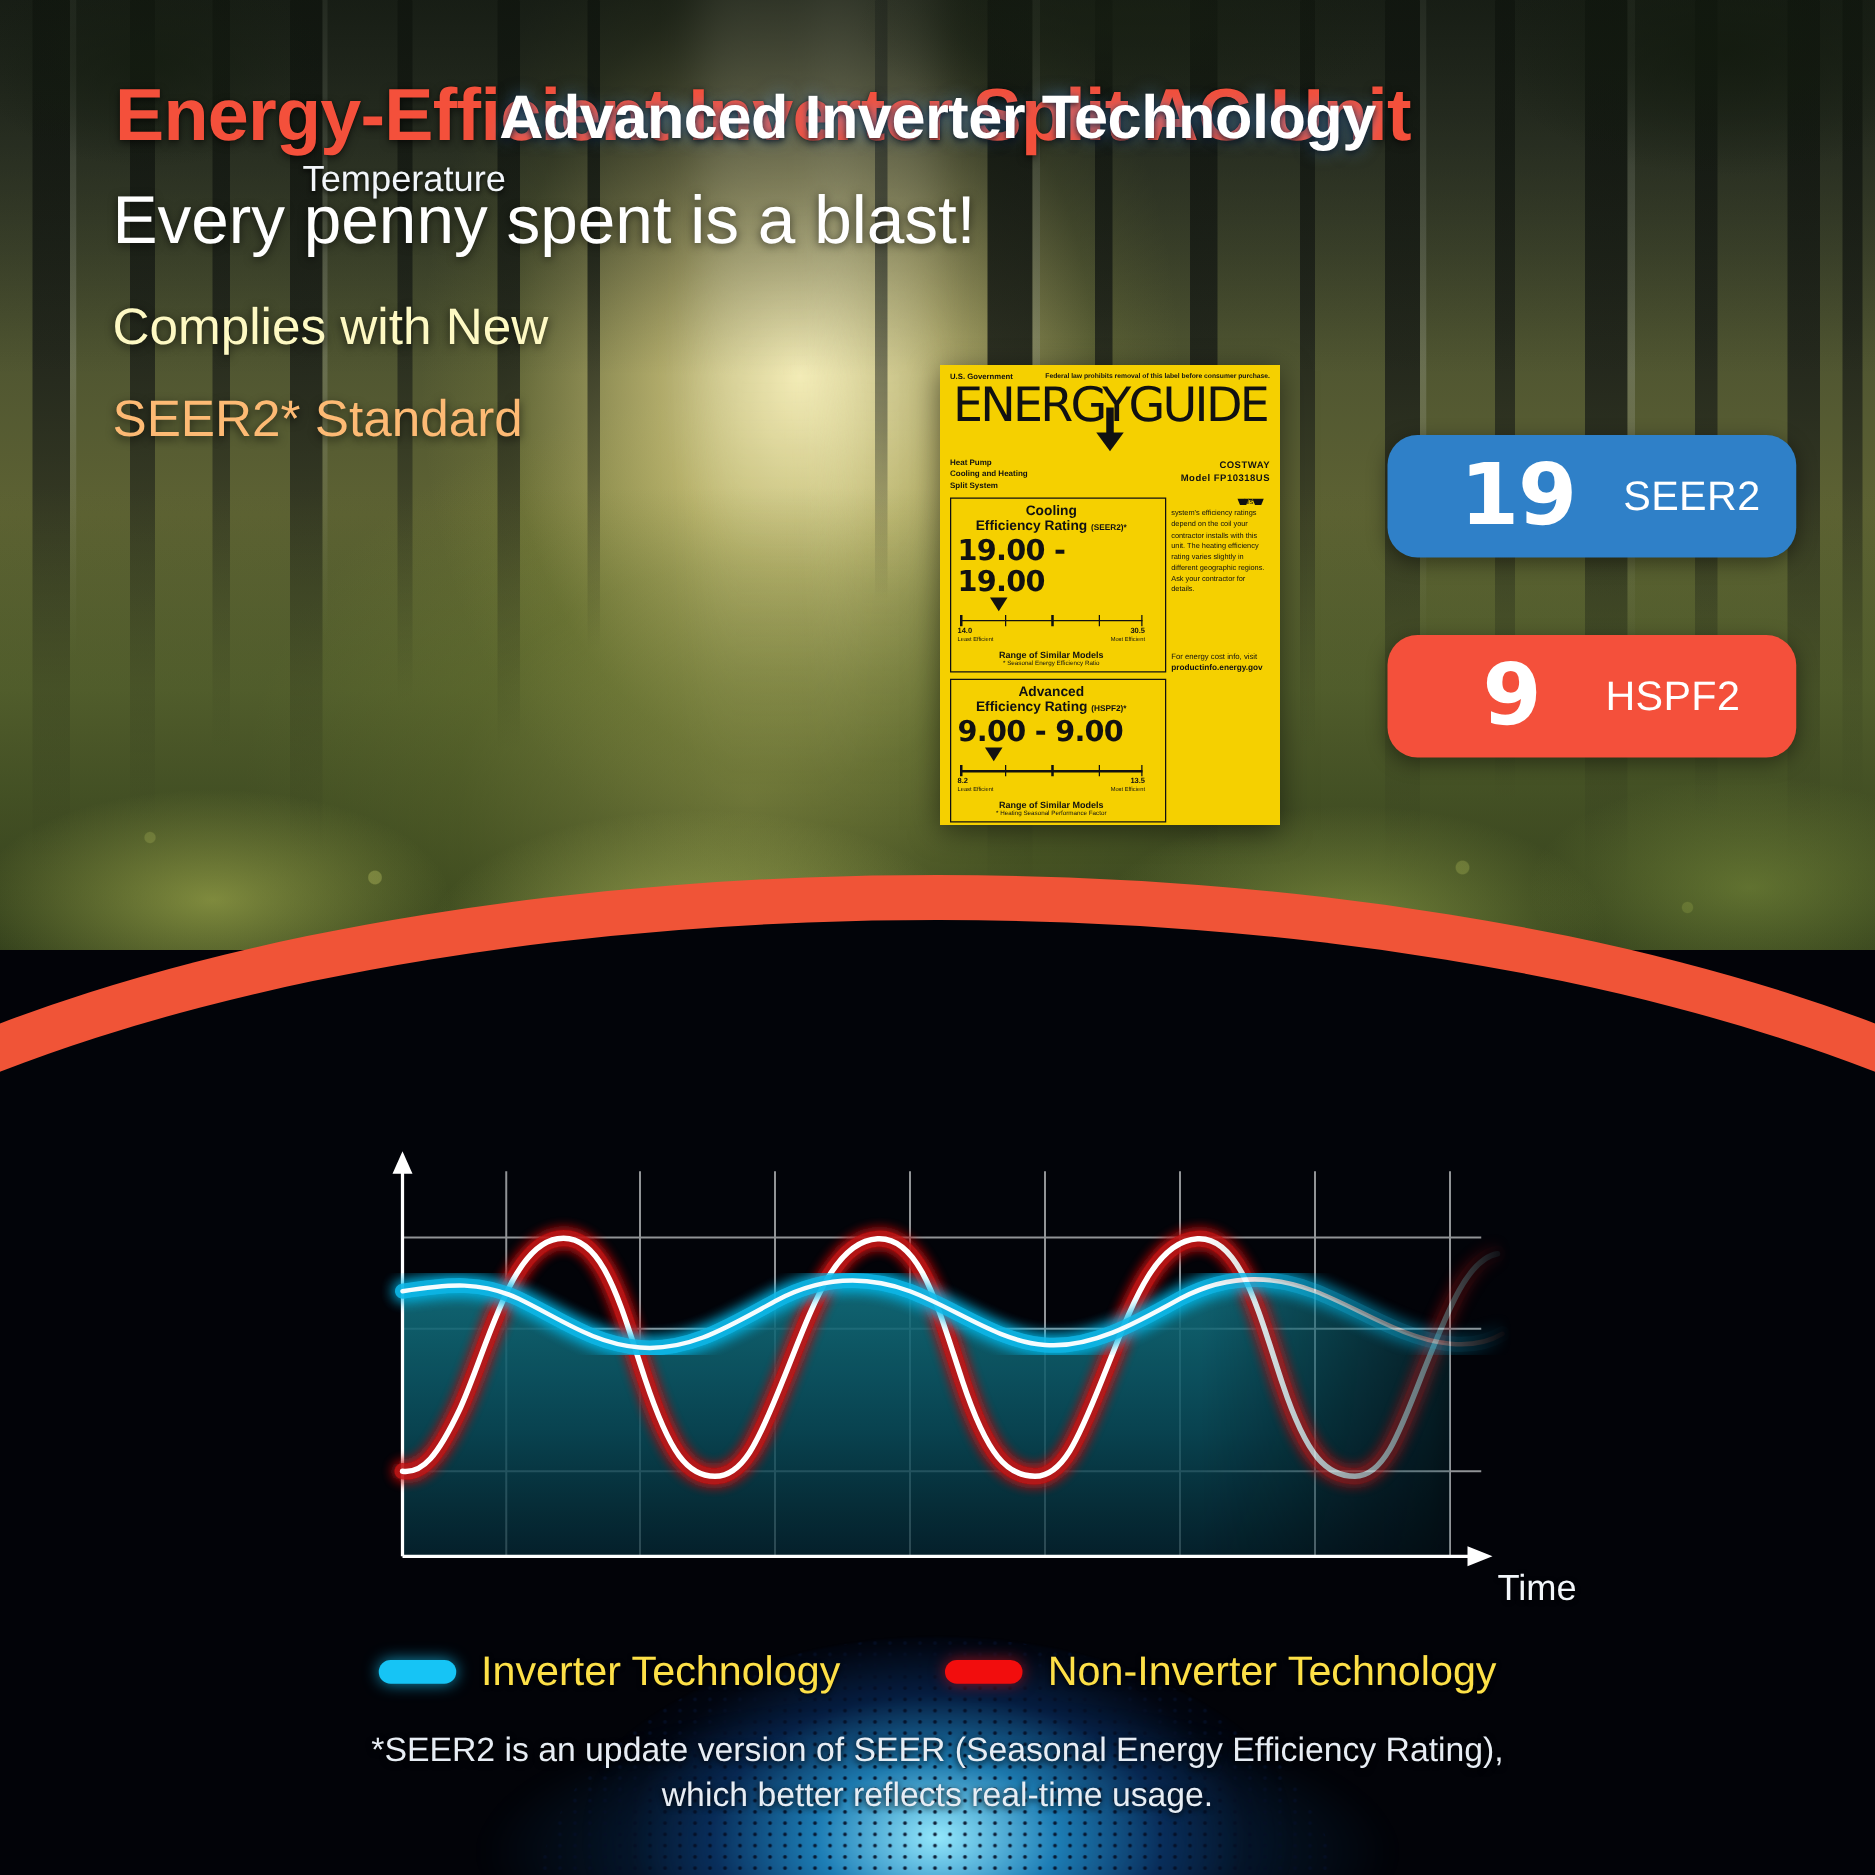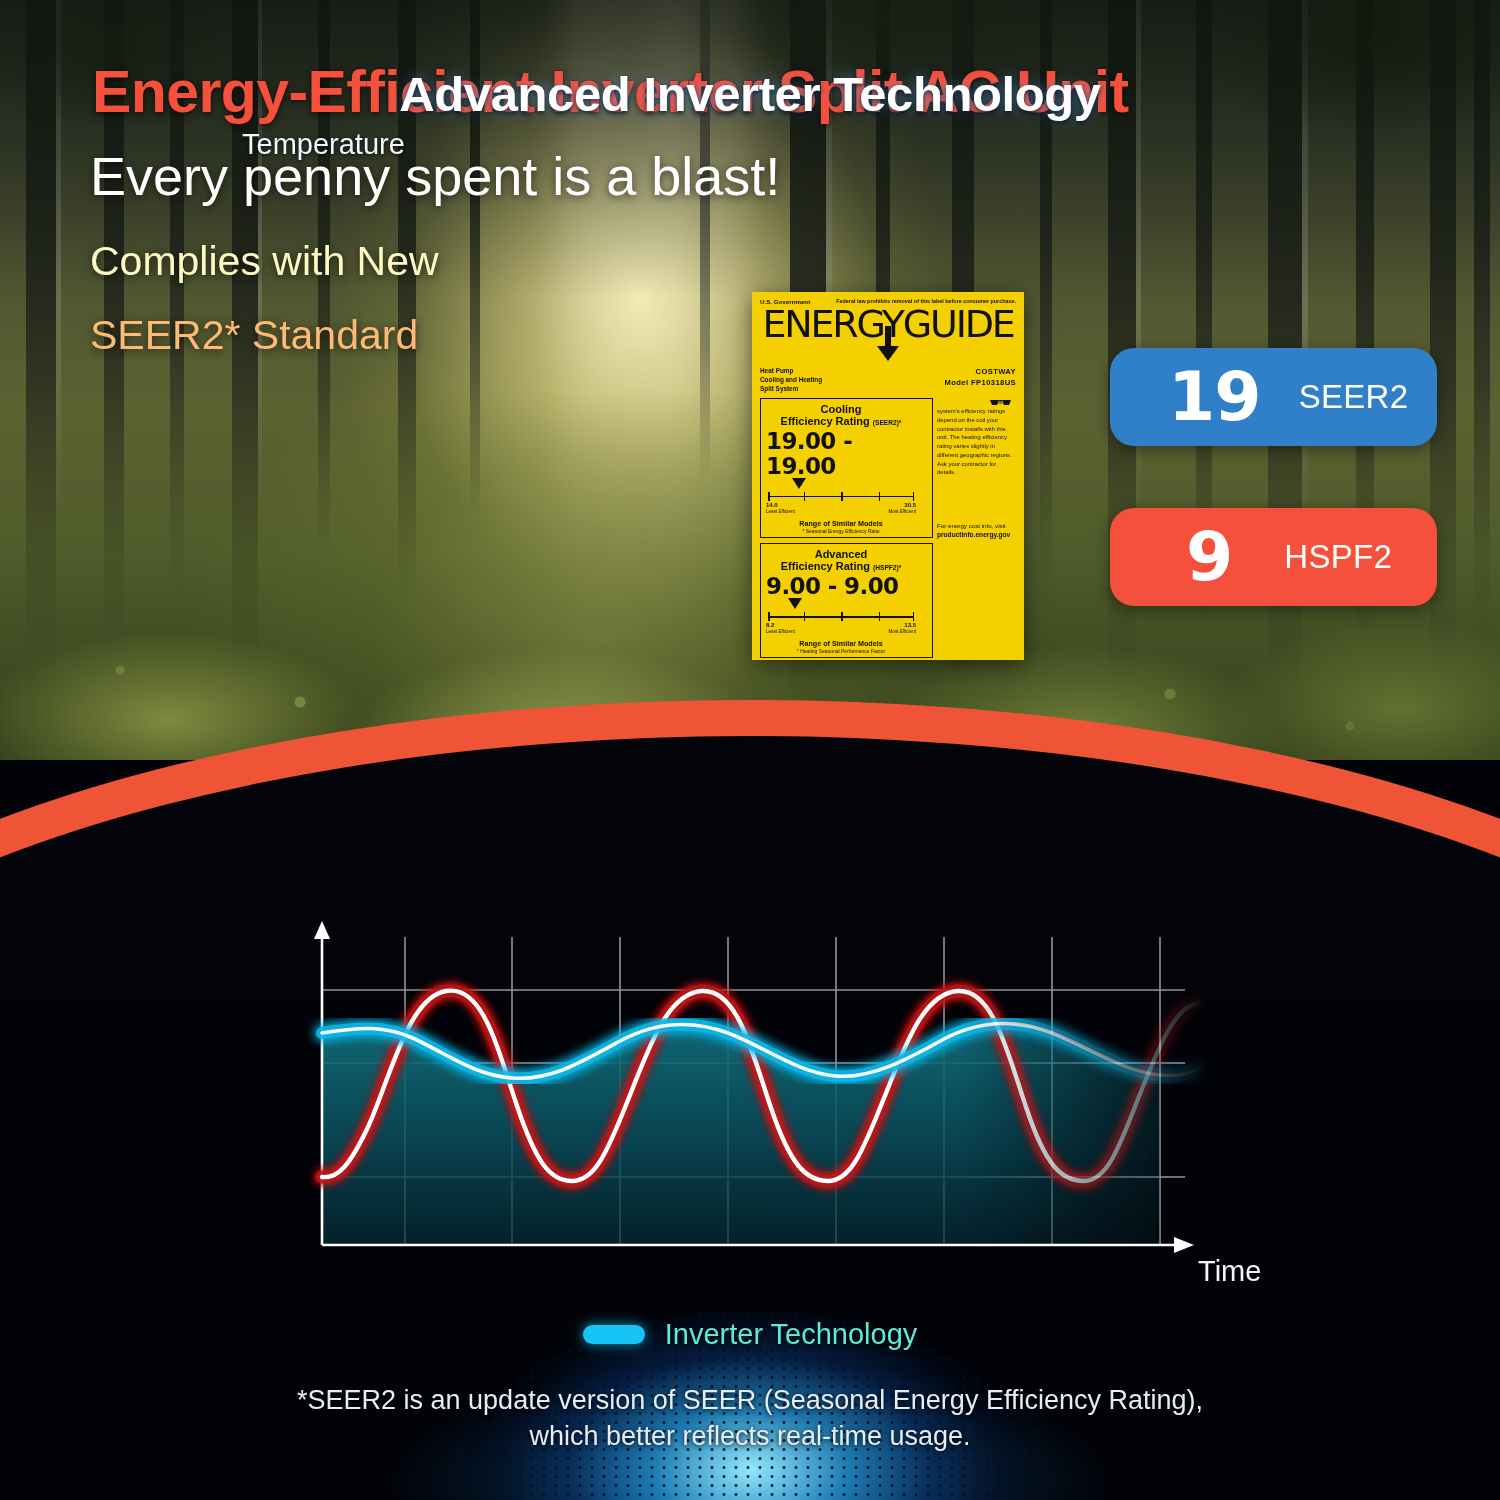--- a/index.html
+++ b/index.html
@@ -243,21 +243,21 @@
     text-shadow:0 1px 4px rgba(0,0,0,0.9);
   }
   #wave-svg { position:absolute; left:250px; top:915px; }
 
   
   .legend { position:absolute; left:0; top:1318px; width:1500px; display:flex; justify-content:center; gap:84px; }
   .leg-item { display:flex; align-items:center; gap:20px; }
   .leg-sw { width:62px; height:19px; border-radius:10px; }
   .leg-sw.cy { background:#16C4F5; box-shadow:0 0 13px rgba(22,196,245,0.75); }
   .leg-sw.rd { background:#F20D0D; box-shadow:0 0 13px rgba(242,13,13,0.6); }
-  .leg-tx { font-size:29px; color:#5eead4; text-shadow:0 1px 4px rgba(0,0,0,0.9); }
+  .leg-tx { font-size:33px; color:#fde047; text-shadow:0 1px 4px rgba(0,0,0,0.9); }
 
   
   .footnote {
     position:absolute; left:0; top:1383px; width:1500px; text-align:center;
     font-size:27px; color:#e7edf4; line-height:1.33;
     text-shadow:0 1px 5px rgba(0,0,0,0.95);
   }
 </style>
 </head>
 <body>
@@ -532,20 +532,24 @@
            C405,107 440,104 478,118 C515,132 548,158 586,161 C622,164 658,144 694,124
            C730,105 766,104 802,118 C838,132 872,156 910,160 C930,162 942,158 952,152"></path>
     </g>
   </svg>
 
   <div class="legend">
     <div class="leg-item">
       <div class="leg-sw cy"></div>
       <div class="leg-tx">Inverter Technology</div>
     </div>
+    <div class="leg-item">
+      <div class="leg-sw rd"></div>
+      <div class="leg-tx">Non-Inverter Technology</div>
+    </div>
   </div>
 
   <div class="footnote">
     <div>*SEER2 is an update version of SEER (Seasonal Energy Efficiency Rating),</div>
     <div>which better reflects real-time usage.</div>
   </div>
 
 </div>
 
 </body></html>

